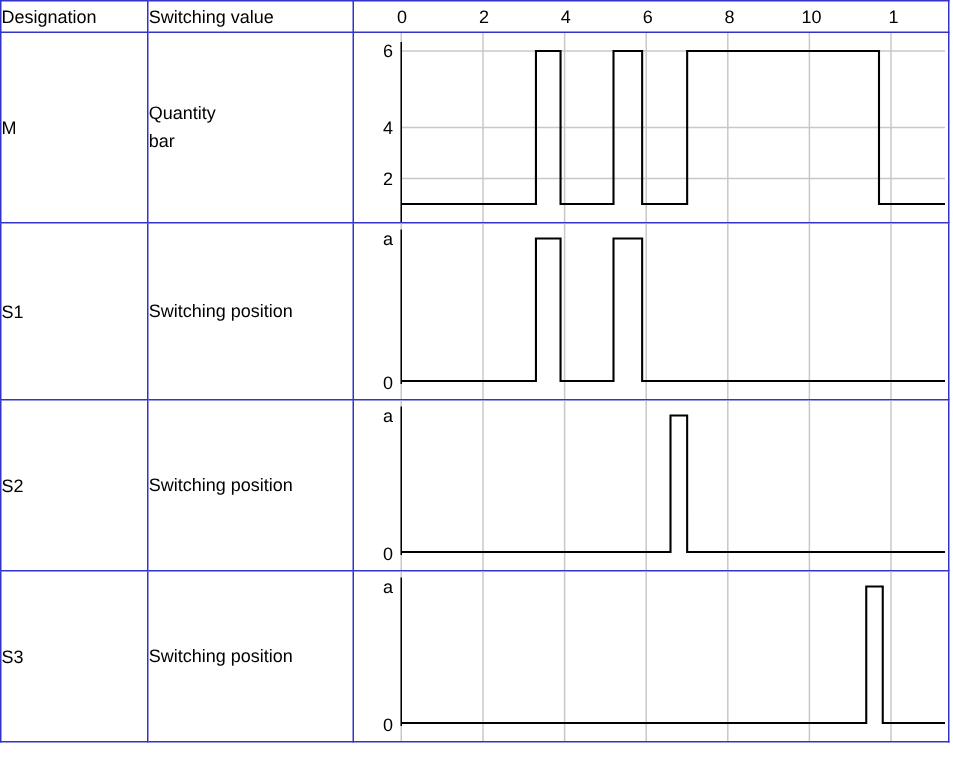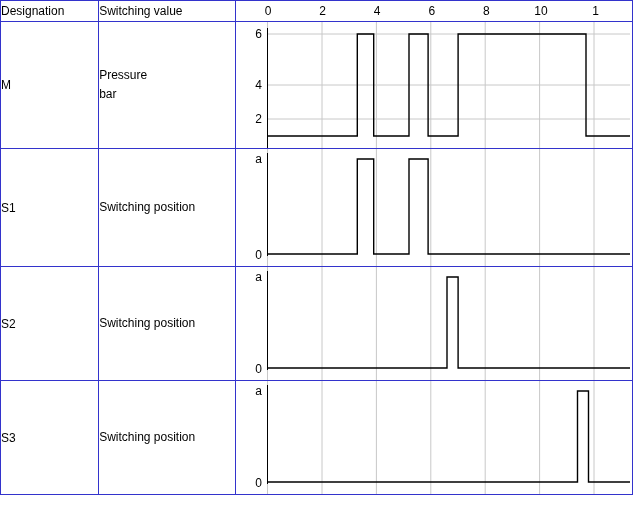--- a/index.html
+++ b/index.html
@@ -125,21 +125,21 @@
             <span style="left:90.8%">1</span>
           </div>
         </th>
       </tr>
     </thead>
     <tbody>
 
       <tr class="row-m">
         <td class="desig-cell">M</td>
         <td class="qty-cell">
-          <span class="qline">Pressure</span>
+          <span class="qline">Quantity</span>
           <span class="qline">bar</span>
         </td>
         <td class="plot-cell">
           <div class="plot-wrap">
             <svg width="394" height="126" viewBox="0 0 394 126">
 
               <line class="gridline" x1="31.5" y1="0" x2="31.5" y2="126"></line>
               <line class="gridline" x1="86.0" y1="0" x2="86.0" y2="126"></line>
               <line class="gridline" x1="140.4" y1="0" x2="140.4" y2="126"></line>
               <line class="gridline" x1="194.8" y1="0" x2="194.8" y2="126"></line>

